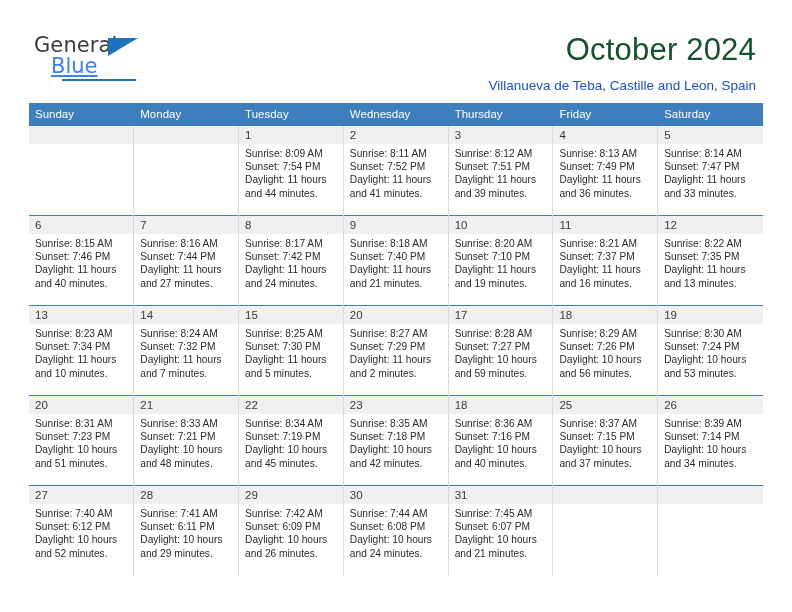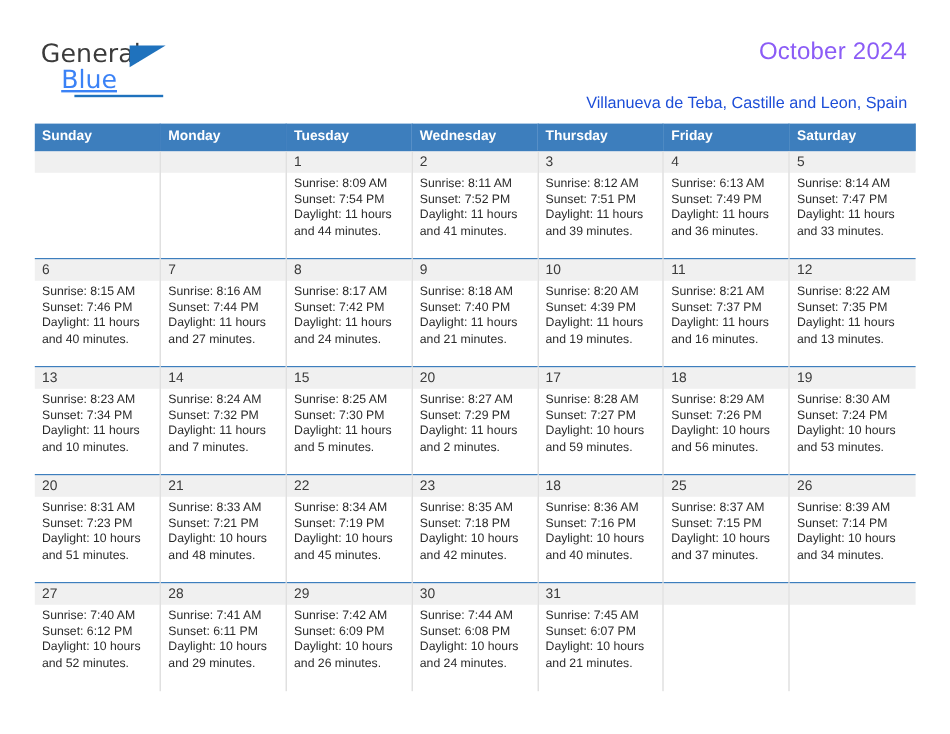--- a/index.html
+++ b/index.html
@@ -34,40 +34,40 @@
     width: 0; height: 0;
     border-left: 30px solid #1f72bd;
     border-bottom: 18px solid transparent;
   }
   .logo-underline {
     position: absolute; left: 28px; top: 46px;
     width: 74px; height: 2px; background: #1f72bd;
   }
   .title {
     position: absolute; right: 36px; top: 32px;
-    font-size: 20px; font-weight: normal; color: #8b5cf6;
+    font-size: 31px; font-weight: normal; color: #14532d;
     letter-spacing: .2px;
   }
   .subtitle {
     position: absolute; right: 36px; top: 78px;
     font-size: 13.5px; color: #1d4ed8;
   }
 
   
   .calendar {
     position: absolute; left: 29px; top: 103px;
     width: 734px;
     border-collapse: collapse;
     table-layout: fixed;
   }
   .calendar th {
     background: #3d7ebd;
     color: #ffffff;
     font-size: 11.5px;
-    font-weight: bold;
+    font-weight: normal;
     text-align: left;
     padding: 5px 0 5px 6px;
     height: 21px;
     border-right: 1px solid #3d7ebd;
   }
   .calendar td {
     vertical-align: top;
     height: 90px;
     padding: 0;
     border-right: 1px solid #d9d9d9;
@@ -153,21 +153,21 @@
             <div class="info">
               <div>Sunrise: 8:12 AM</div>
               <div>Sunset: 7:51 PM</div>
               <div>Daylight: 11 hours</div>
               <div>and 39 minutes.</div>
             </div>
           </td>
           <td>
             <span class="daynum">4</span>
             <div class="info">
-              <div>Sunrise: 6:13 AM</div>
+              <div>Sunrise: 8:13 AM</div>
               <div>Sunset: 7:49 PM</div>
               <div>Daylight: 11 hours</div>
               <div>and 36 minutes.</div>
             </div>
           </td>
           <td>
             <span class="daynum">5</span>
             <div class="info">
               <div>Sunrise: 8:14 AM</div>
               <div>Sunset: 7:47 PM</div>
@@ -210,21 +210,21 @@
               <div>Sunrise: 8:18 AM</div>
               <div>Sunset: 7:40 PM</div>
               <div>Daylight: 11 hours</div>
               <div>and 21 minutes.</div>
             </div>
           </td>
           <td>
             <span class="daynum">10</span>
             <div class="info">
               <div>Sunrise: 8:20 AM</div>
-              <div>Sunset: 4:39 PM</div>
+              <div>Sunset: 7:10 PM</div>
               <div>Daylight: 11 hours</div>
               <div>and 19 minutes.</div>
             </div>
           </td>
           <td>
             <span class="daynum">11</span>
             <div class="info">
               <div>Sunrise: 8:21 AM</div>
               <div>Sunset: 7:37 PM</div>
               <div>Daylight: 11 hours</div>

